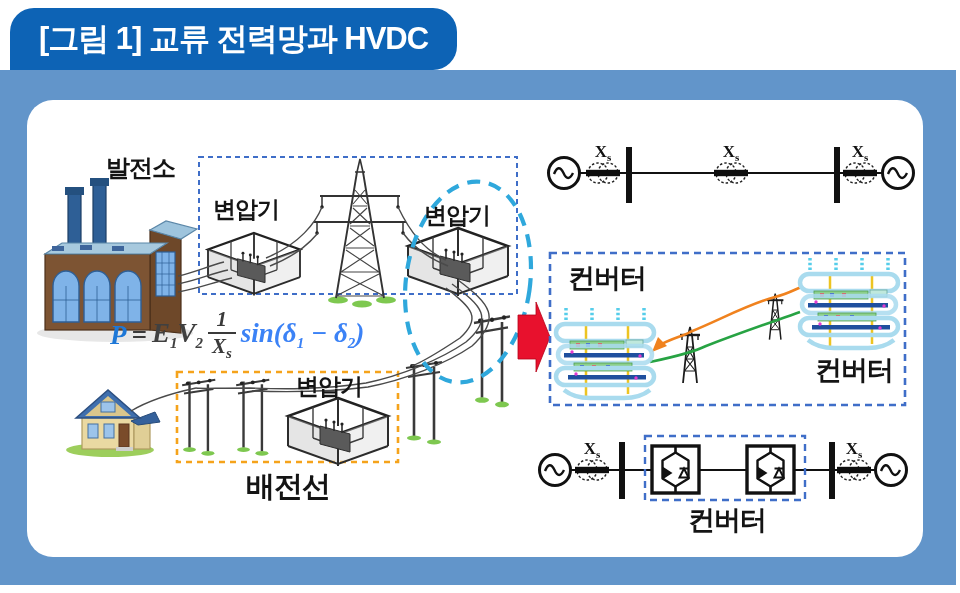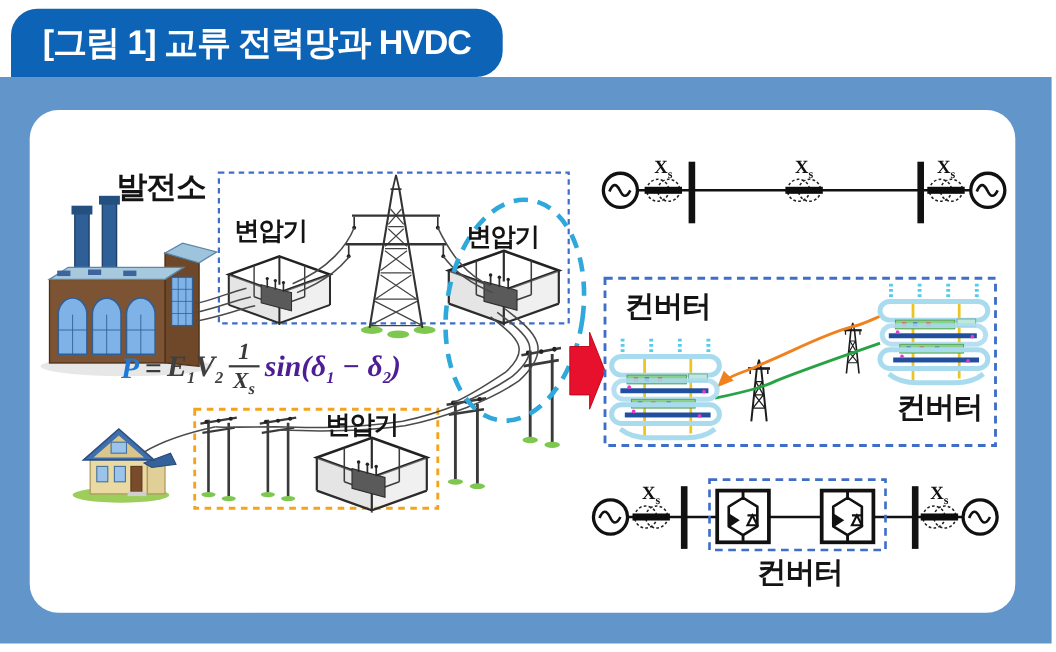--- a/index.html
+++ b/index.html
@@ -16,21 +16,21 @@
       font-weight:700;font-size:17px;color:#111;line-height:1;}
   .xs sub{font-size:11px;}
   .formula{position:absolute;left:110px;top:309px;display:flex;align-items:center;gap:5px;
            font-family:"Liberation Serif",serif;font-style:italic;font-weight:700;font-size:27px;color:#3a3a3a;}
   .formula sub{font-size:15px;font-weight:700;}
   .f-p{color:#1e78d7;}
   .f-ev{color:#404040;}
   .f-frac{display:inline-flex;flex-direction:column;align-items:center;font-size:21px;line-height:1;color:#3a3a3a;}
   .f-num{padding:0 4px 2px;}
   .f-den{border-top:2.5px solid #3a3a3a;padding:2px 4px 0;}
-  .f-sin{color:#4c1d95;text-align:right;}
+  .f-sin{color:#3b82f6;text-align:right;}
 </style>
 </head>
 <body>
 
 <div class="page">
 
   <div class="band"></div>
 
   <div class="banner">
     <span class="banner-title">[그림 1] 교류 전력망과 HVDC</span>
@@ -231,24 +231,25 @@
       <rect x="747" y="446" width="47" height="47" fill="#fff" stroke="#111" stroke-width="3.4"></rect>
       <use href="#igbt" transform="translate(675.5,469.5)"></use>
       <use href="#igbt" transform="translate(770.5,469.5)"></use>
       <use href="#xs-sym" transform="translate(592,470)"></use>
       <use href="#xs-sym" transform="translate(854,470)"></use>
       <use href="#ac-source" transform="translate(555,470)"></use>
       <use href="#ac-source" transform="translate(891,470)"></use>
     </g>
   </svg>
 
-  <div class="lbl" style="left:106px;top:155px;font-size:28px;">발전소</div>
+  <div class="lbl" style="left:106px;top:155px;font-size:24px;">발전소</div>
   <div class="lbl" style="left:213px;top:197px;font-size:23px;">변압기</div>
   <div class="lbl" style="left:424px;top:203px;font-size:23px;">변압기</div>
   <div class="lbl" style="left:296px;top:374px;font-size:23px;">변압기</div>
+  <div class="lbl" style="left:246px;top:471px;font-size:29px;">배전선</div>
 
   <div class="lbl" style="left:568px;top:264px;font-size:27px;">컨버터</div>
   <div class="lbl" style="left:815px;top:356px;font-size:27px;">컨버터</div>
   <div class="lbl" style="left:688px;top:506px;font-size:27px;">컨버터</div>
 
   <div class="xs" style="left:590px;top:143px;"><span>X</span><sub>s</sub></div>
   <div class="xs" style="left:718px;top:143px;"><span>X</span><sub>s</sub></div>
   <div class="xs" style="left:847px;top:143px;"><span>X</span><sub>s</sub></div>
   <div class="xs" style="left:579px;top:440px;"><span>X</span><sub>s</sub></div>
   <div class="xs" style="left:841px;top:440px;"><span>X</span><sub>s</sub></div>

